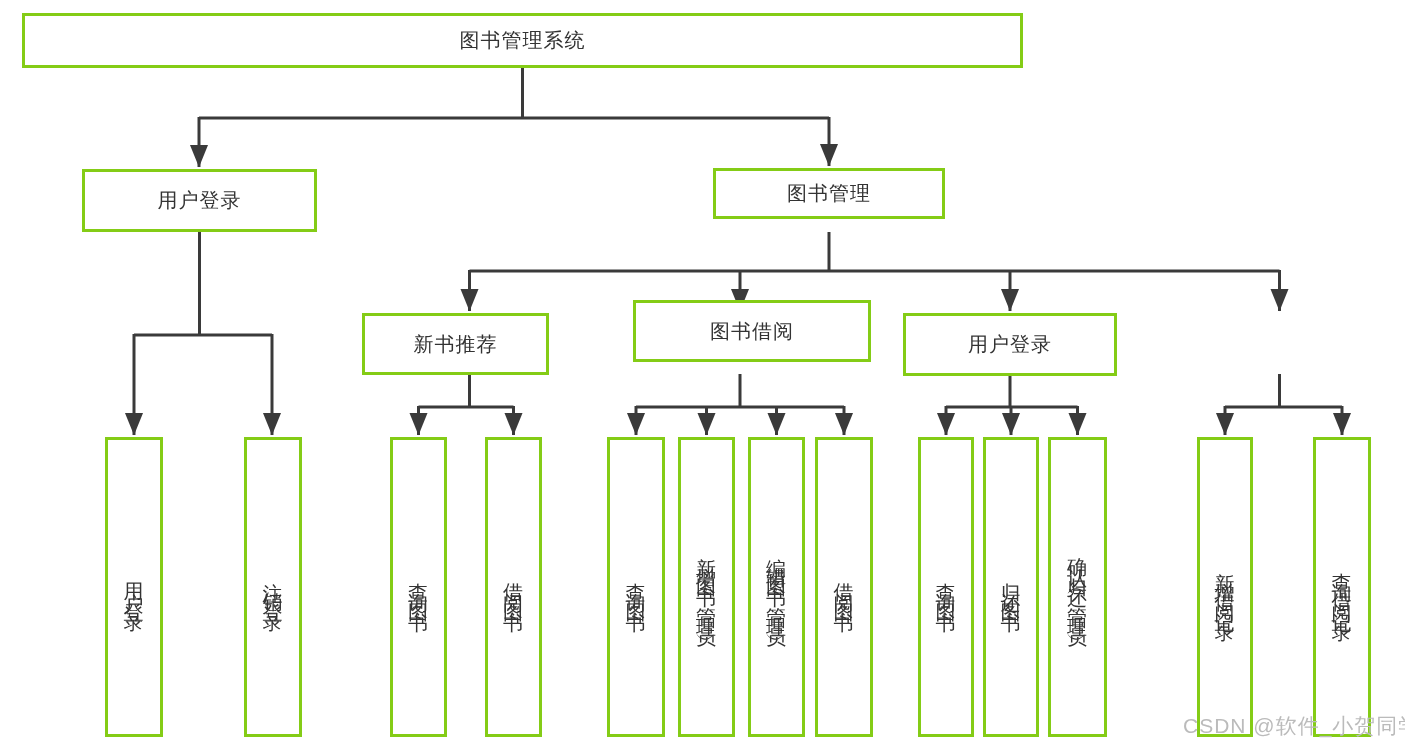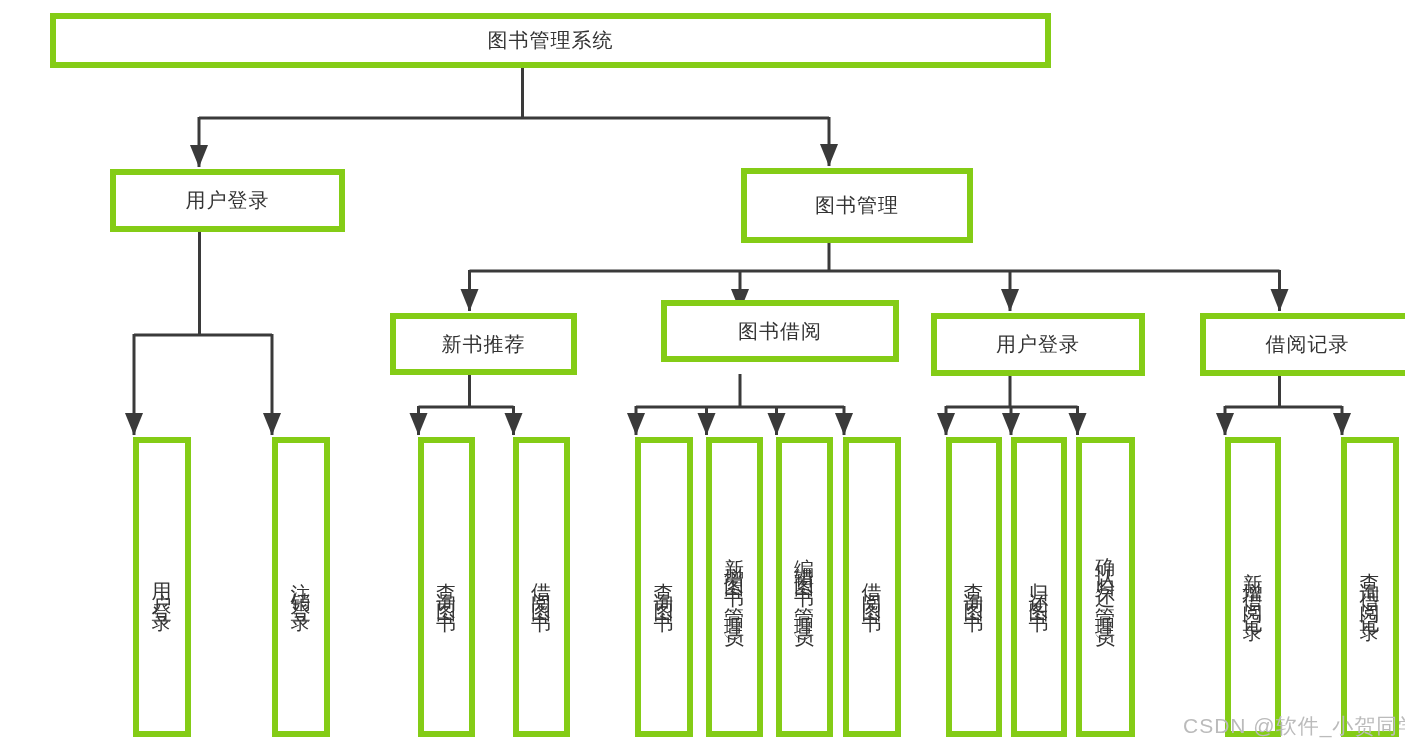--- a/index.html
+++ b/index.html
@@ -18,30 +18,29 @@
   .wires {
     position: absolute;
     left: 0;
     top: 0;
     pointer-events: none;
   }
   .node {
     position: absolute;
     box-sizing: border-box;
     background: #ffffff;
-    border: 6px solid #84cc16;
+    border: 3px solid #84cc16;
     display: flex;
     align-items: center;
     justify-content: center;
     font-size: 20px;
     letter-spacing: 1px;
     color: #333333;
     white-space: nowrap;
     z-index: 2;
-    margin-left: 28px;
   }
   .leaf {
     writing-mode: vertical-rl;
     text-orientation: mixed;
     letter-spacing: 10px;
     line-height: 1;
     white-space: normal;
   }
   .watermark {
     position: absolute;
@@ -98,26 +97,25 @@
 
       <path d="M1279.5 374 L1279.5 408.5 M1225 407 L1342 407"></path>
       <path d="M1225 406 L1225 435" marker-end="url(#arw)"></path>
       <path d="M1342 406 L1342 435" marker-end="url(#arw)"></path>
     </g>
   </svg>
 
   <div class="node" style="left:22px;top:13px;width:1001px;height:55px">图书管理系统</div>
 
   <div class="node" style="left:82px;top:169px;width:235px;height:63px">用户登录</div>
-  <div class="node" style="left:713px;top:168px;width:232px;height:75px">图书管理</div>
+  <div class="node" style="left:713px;top:168px;width:232px;height:51px">图书管理</div>
 
   <div class="node" style="left:362px;top:313px;width:187px;height:62px">新书推荐</div>
   <div class="node" style="left:633px;top:300px;width:238px;height:62px">图书借阅</div>
   <div class="node" style="left:903px;top:313px;width:214px;height:63px">用户登录</div>
-  <div class="node" style="left:1172px;top:313px;width:215px;height:63px">借阅记录</div>
 
   <div class="node leaf" style="left:105px;top:437px;width:58px;height:300px">用户登录</div>
   <div class="node leaf" style="left:244px;top:437px;width:58px;height:300px">注销登录</div>
 
   <div class="node leaf" style="left:390px;top:437px;width:57px;height:300px">查询图书</div>
   <div class="node leaf" style="left:485px;top:437px;width:57px;height:300px">借阅图书</div>
 
   <div class="node leaf" style="left:607px;top:437px;width:58px;height:300px">查询图书</div>
   <div class="node leaf" style="left:678px;top:437px;width:57px;height:300px">新增图书（管理员）</div>
   <div class="node leaf" style="left:748px;top:437px;width:57px;height:300px">编辑图书（管理员）</div>

